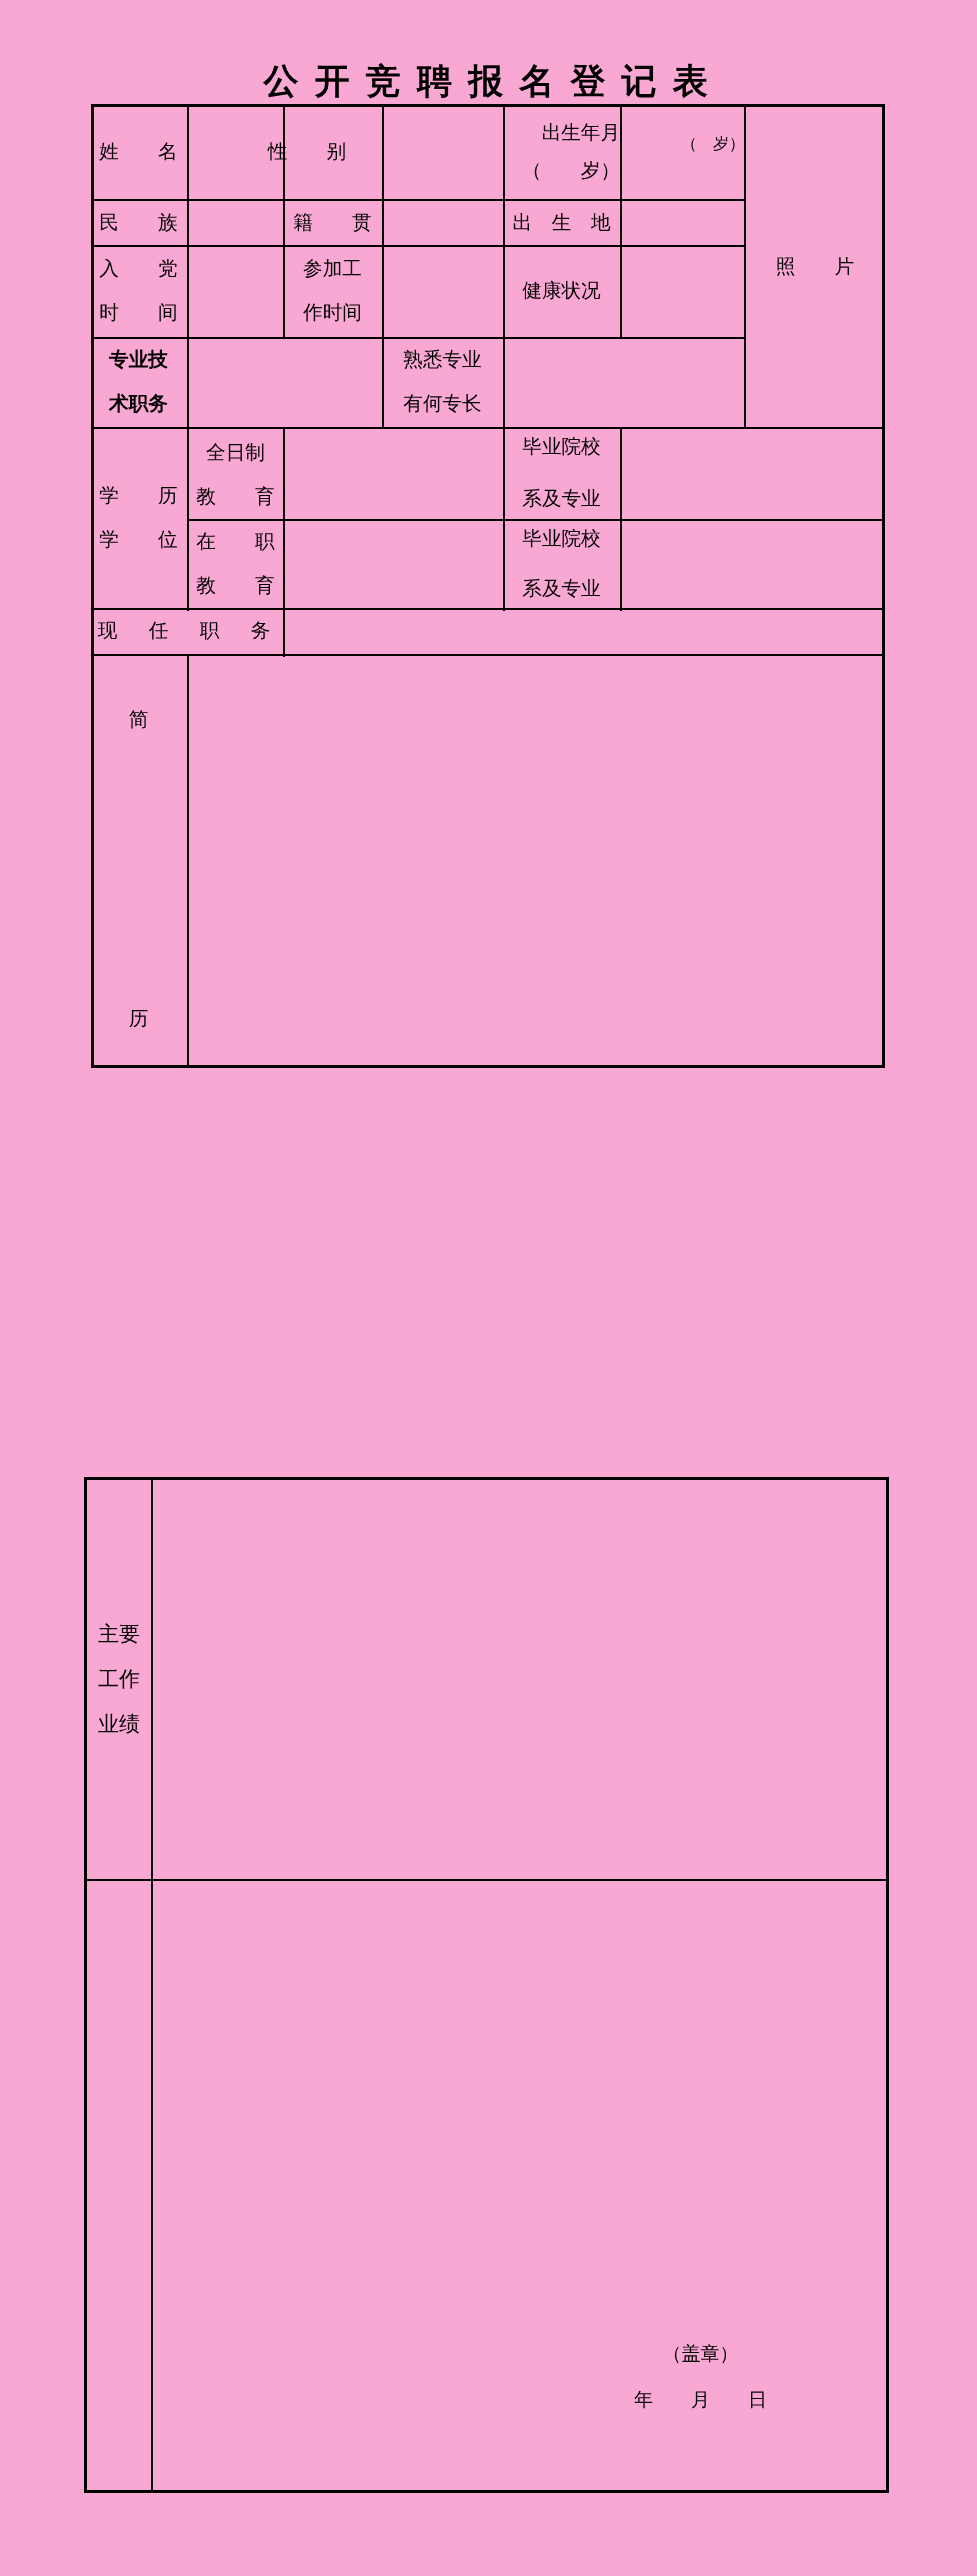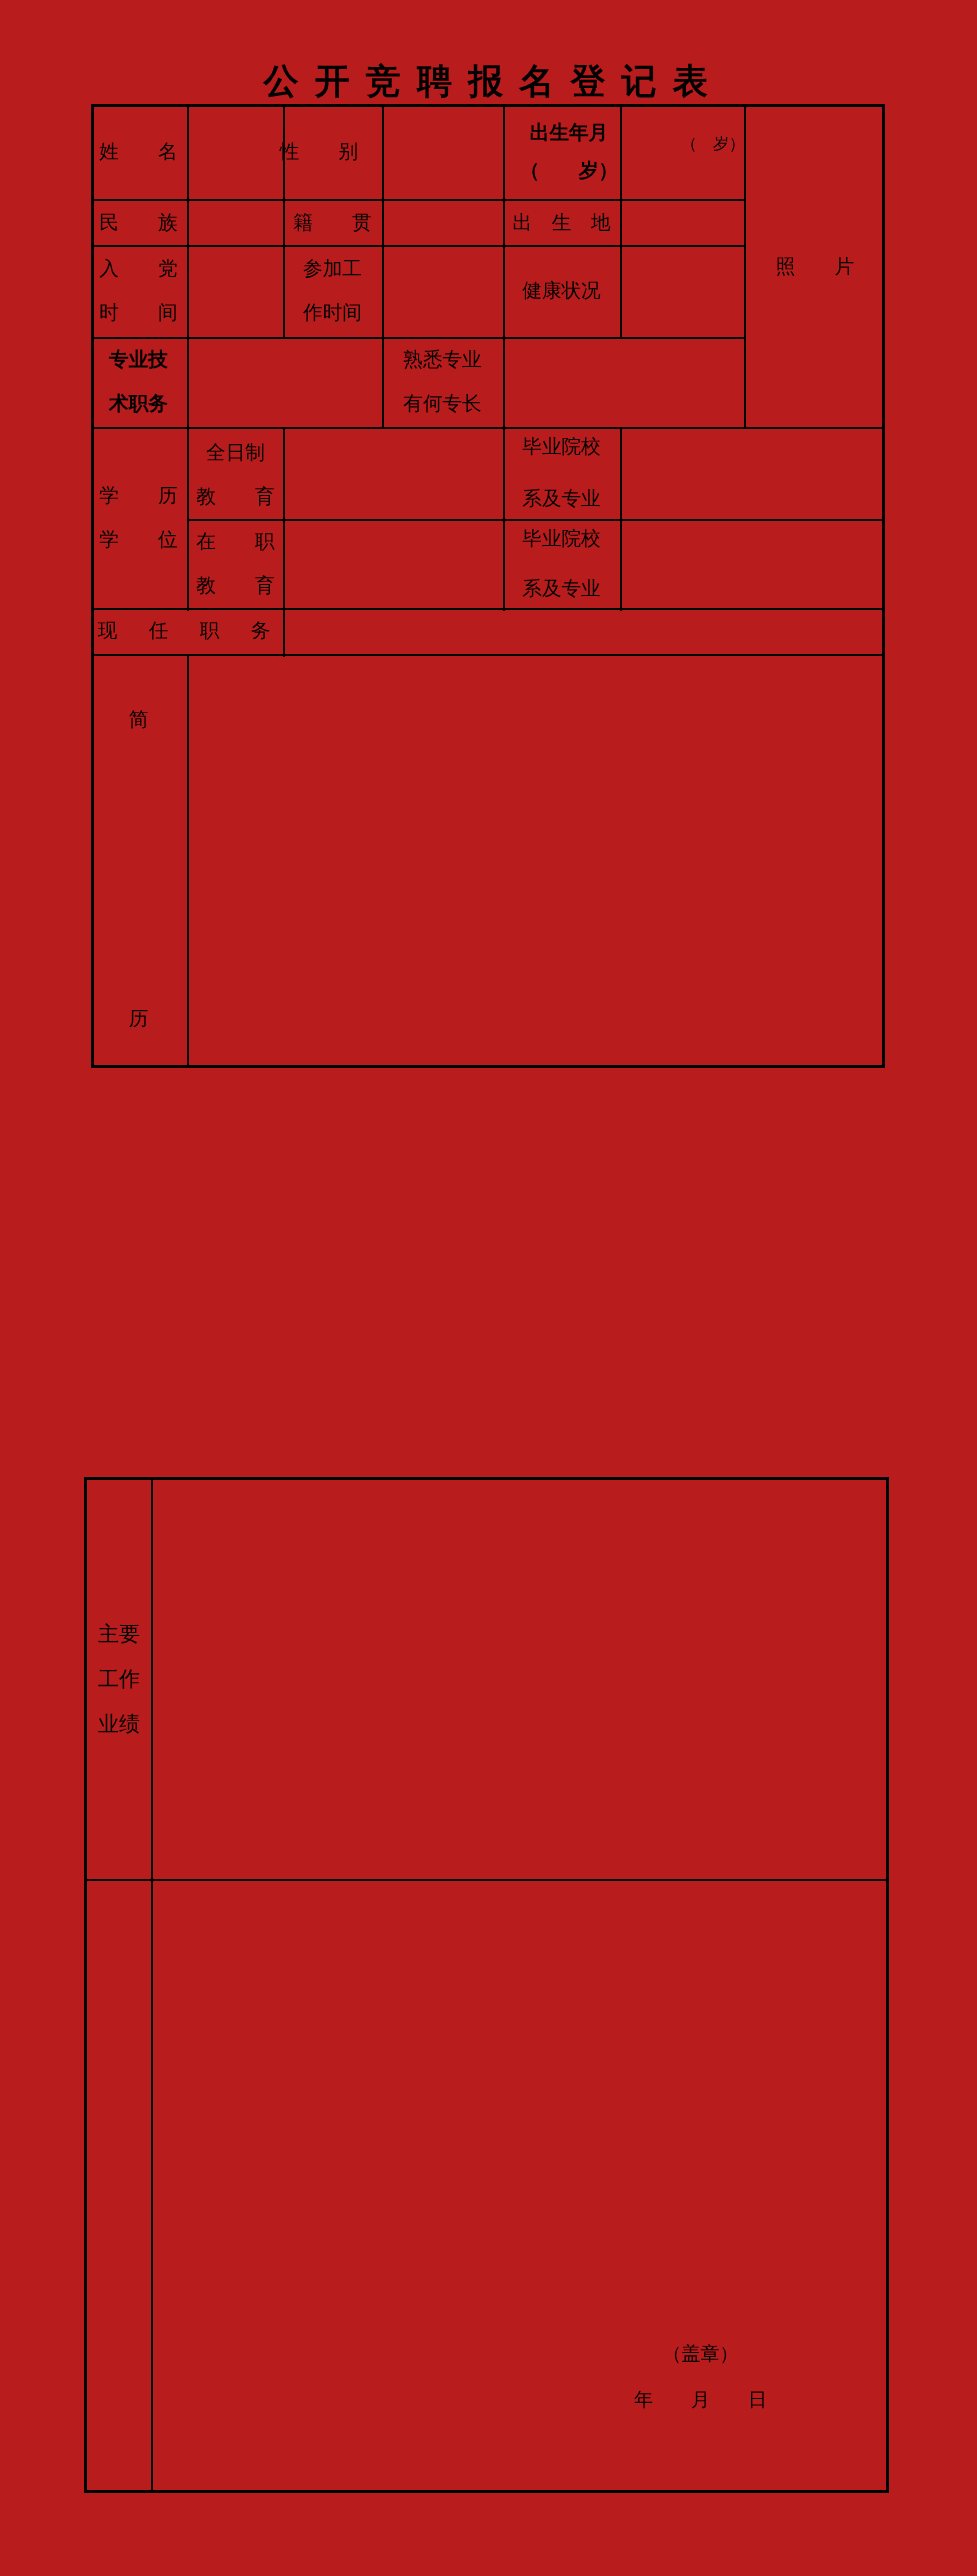--- a/index.html
+++ b/index.html
@@ -1,30 +1,30 @@
 <!DOCTYPE html>
 <html style="font-size:9.8px"><head>
 <meta charset="utf-8">
 <style>
   html,body{margin:0;padding:0;background:#fff;}
-  #page{position:relative;width:978px;height:2576px;background:#b91c1c;overflow:hidden;
+  #page{position:relative;width:978px;height:2576px;background:#f9a8d4;overflow:hidden;
         font-family:"Liberation Serif","DejaVu Serif",serif;color:#000;}
   .ln{position:absolute;background:#000;}
   .cell{position:absolute;display:flex;align-items:center;justify-content:center;
         font-size:19.6px;line-height:44px;white-space:pre;}
   .col{flex-direction:column;}
   .title{position:absolute;display:flex;align-items:center;justify-content:center;
          font-size:35px;font-weight:700;letter-spacing:3.7px;white-space:pre;}
   .small{font-size:16px;}
   .t2label{font-size:21px;line-height:45px;}
   .fill{position:absolute;background:transparent;}
   .ls03{letter-spacing:.3em;}
   .lh62{line-height:38px;}
   .lh65{line-height:40px;justify-content:space-between;}
-  .leftpad{align-items:center;padding-left:15px;box-sizing:border-box;font-weight:bold;}
+  .leftpad{align-items:flex-end;padding-left:15px;box-sizing:border-box;}
   .bottompad{justify-content:flex-end;padding-bottom:16px;box-sizing:border-box;}
   .spread{justify-content:space-between;padding:44px 0 24.5px 0;box-sizing:border-box;}
 </style>
 </head>
 <body>
 
 <div id="page">
 
   <div class="title" style="left:91px;top:58px;width:793px;height:47px;">公 开 竞 聘 报 名 登 记 表</div>
 
@@ -46,21 +46,21 @@
   <div class="ln" style="left:283px;top:104px;width:1.8px;height:235px;"></div>
   <div class="ln" style="left:283px;top:427px;width:1.8px;height:230px;"></div>
   <div class="ln" style="left:382px;top:104px;width:1.8px;height:325px;"></div>
   <div class="ln" style="left:503px;top:104px;width:1.8px;height:507px;"></div>
   <div class="ln" style="left:620px;top:104px;width:1.8px;height:235px;"></div>
   <div class="ln" style="left:620px;top:427px;width:1.8px;height:184px;"></div>
   <div class="ln" style="left:744px;top:104px;width:1.8px;height:325px;"></div>
 
   <div class="cell" style="left:91px;top:104px;width:95px;height:95px;">姓　　名</div>
   <div class="fill" style="left:187px;top:104px;width:97px;height:95px;"></div>
-  <div class="cell" style="left:277px;top:104px;width:84px;height:95px;text-align:center;">性　　别</div>
+  <div class="cell" style="left:265px;top:104px;width:84px;height:95px;text-align:center;">性　　别</div>
   <div class="fill" style="left:382px;top:104px;width:121px;height:95px;"></div>
   <div class="cell col lh62 leftpad" style="left:503px;top:104px;width:117px;height:95px;">
     <span>出生年月</span>
     <span>（　　岁）</span>
   </div>
   <div class="cell small bottompad" style="left:620px;top:104px;width:125px;height:95px;">
     <span>（　岁）</span>
   </div>
 
   <div class="cell" style="left:746px;top:104px;width:138px;height:325px;">

